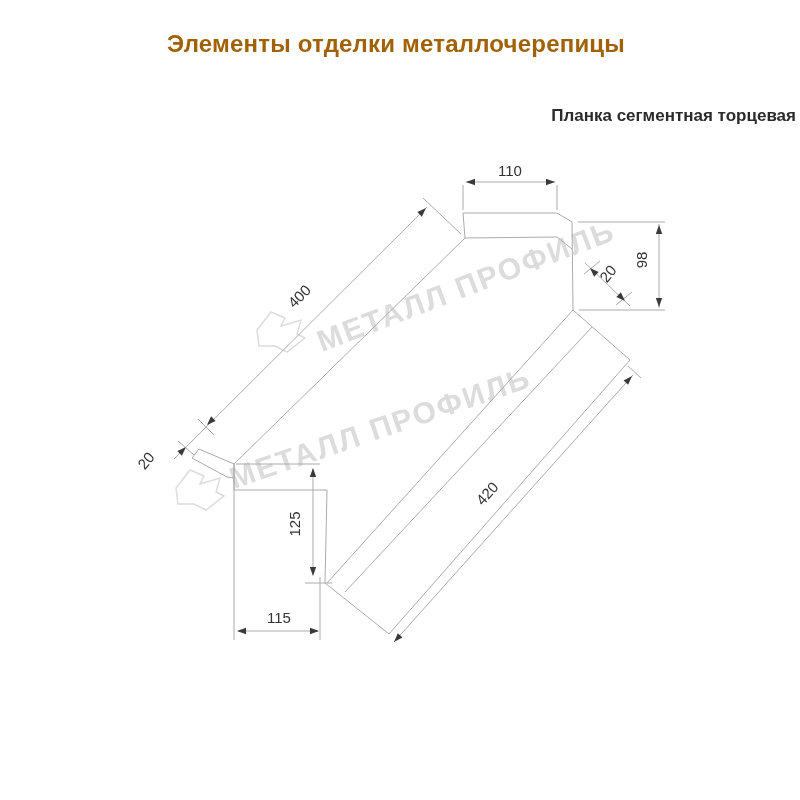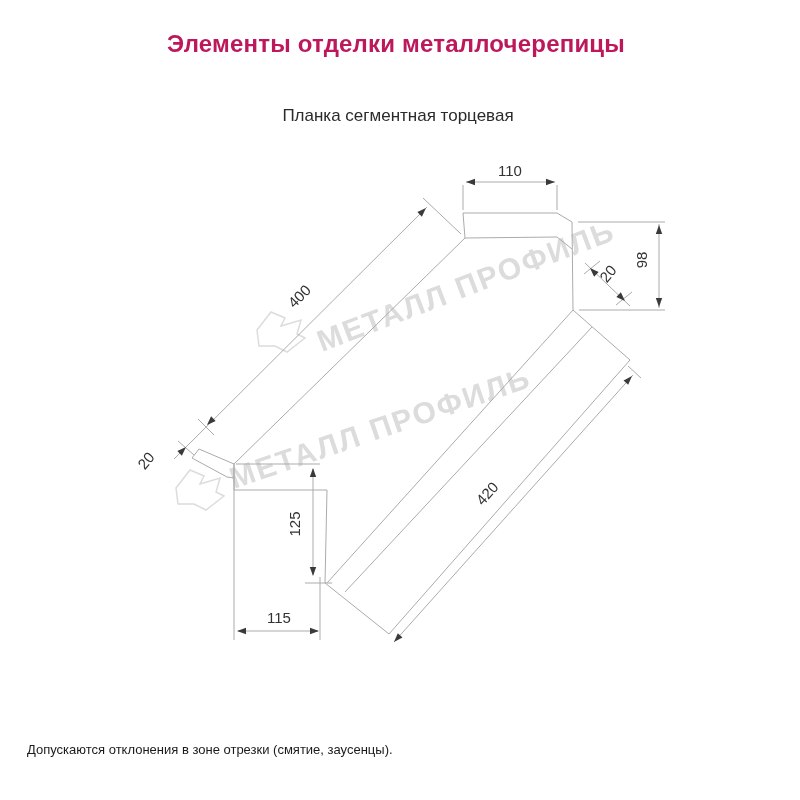--- a/index.html
+++ b/index.html
@@ -1,21 +1,21 @@
 <!DOCTYPE html>
 <html><head>
 <meta charset="utf-8">
 <style>
   html,body{margin:0;padding:0;background:#fff;}
   .page{position:relative;width:800px;height:800px;background:#fff;overflow:hidden;
         font-family:"Liberation Sans","DejaVu Sans",sans-serif;}
   .title{position:absolute;top:30px;left:0;width:792px;text-align:center;
-         font-size:24px;font-weight:bold;color:#be185d;letter-spacing:0.2px;}
-  .subtitle{position:absolute;top:105px;left:0;width:796px;text-align:center;
-            font-size:17px;font-weight:400;color:#2b2b2b;line-height:22px;}
+         font-size:24px;font-weight:bold;color:#a16207;letter-spacing:0.2px;}
+  .subtitle{position:absolute;top:105px;left:0;width:796px;text-align:right;
+            font-size:17px;font-weight:700;color:#2b2b2b;line-height:22px;}
   .footer{position:absolute;top:739px;left:27px;font-size:13px;color:#1a1a1a;line-height:22px;}
   svg{position:absolute;top:0;left:0;}
   svg text{font-family:"Liberation Sans","DejaVu Sans",sans-serif;}
   .dimtxt{font-size:15px;fill:#333;}
   .wm{font-size:30px;font-weight:bold;fill:#dcdcdc;letter-spacing:2px;}
   .thin{stroke:#ababab;stroke-width:1;fill:none;}
   .arr{fill:#3a3a3a;stroke:none;}
   .logo{stroke:#dcdcdc;stroke-width:1.5;fill:none;}
 </style>
 </head>
@@ -97,16 +97,15 @@
     </g>
   </svg>
 
   <div class="title">Элементы отделки металлочерепицы</div>
 
   <div class="subtitle">
     <div>Планка сегментная торцевая</div>
   </div>
 
   <div class="footer">
-    <div>Допускаются отклонения в зоне отрезки (смятие, заусенцы).</div>
   </div>
 
 </div>
 
 </body></html>

